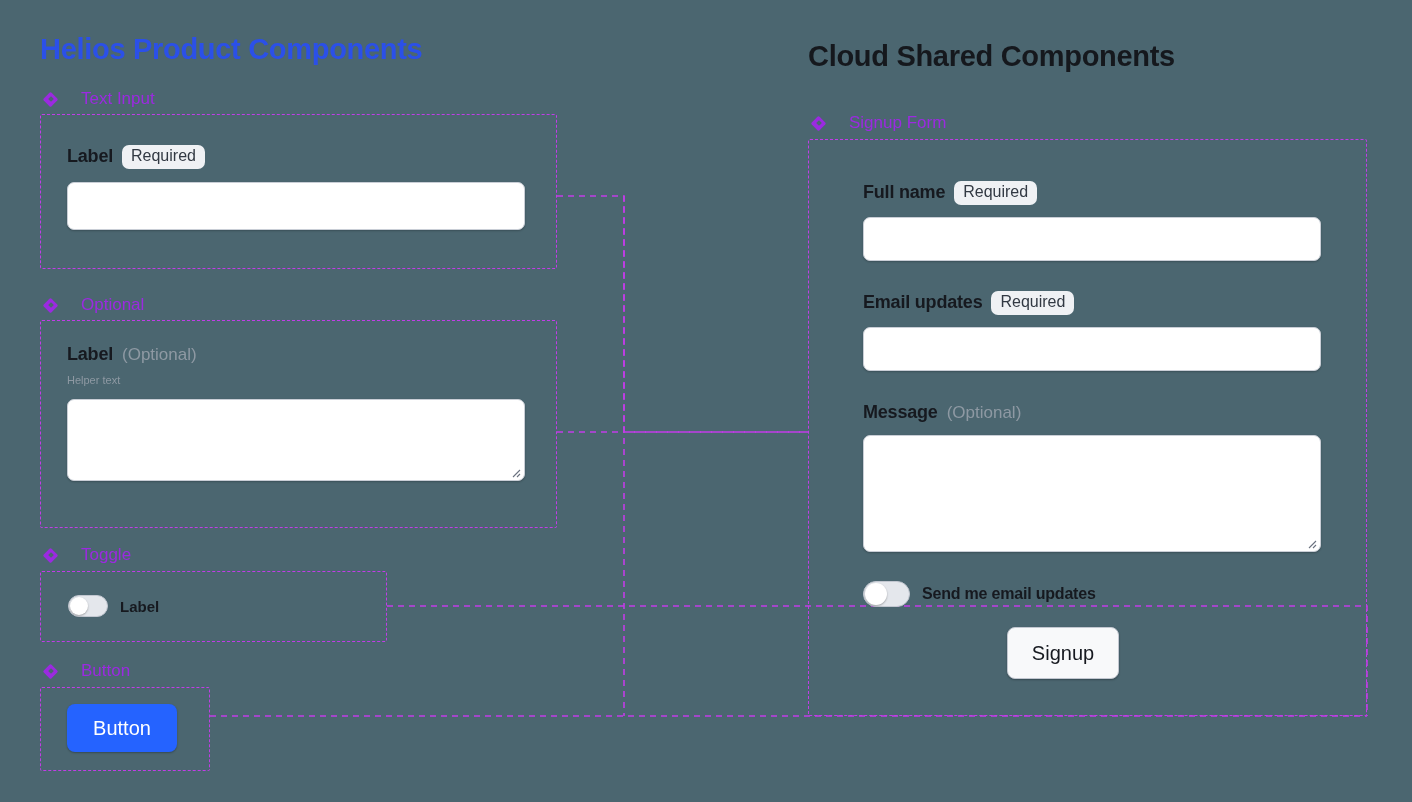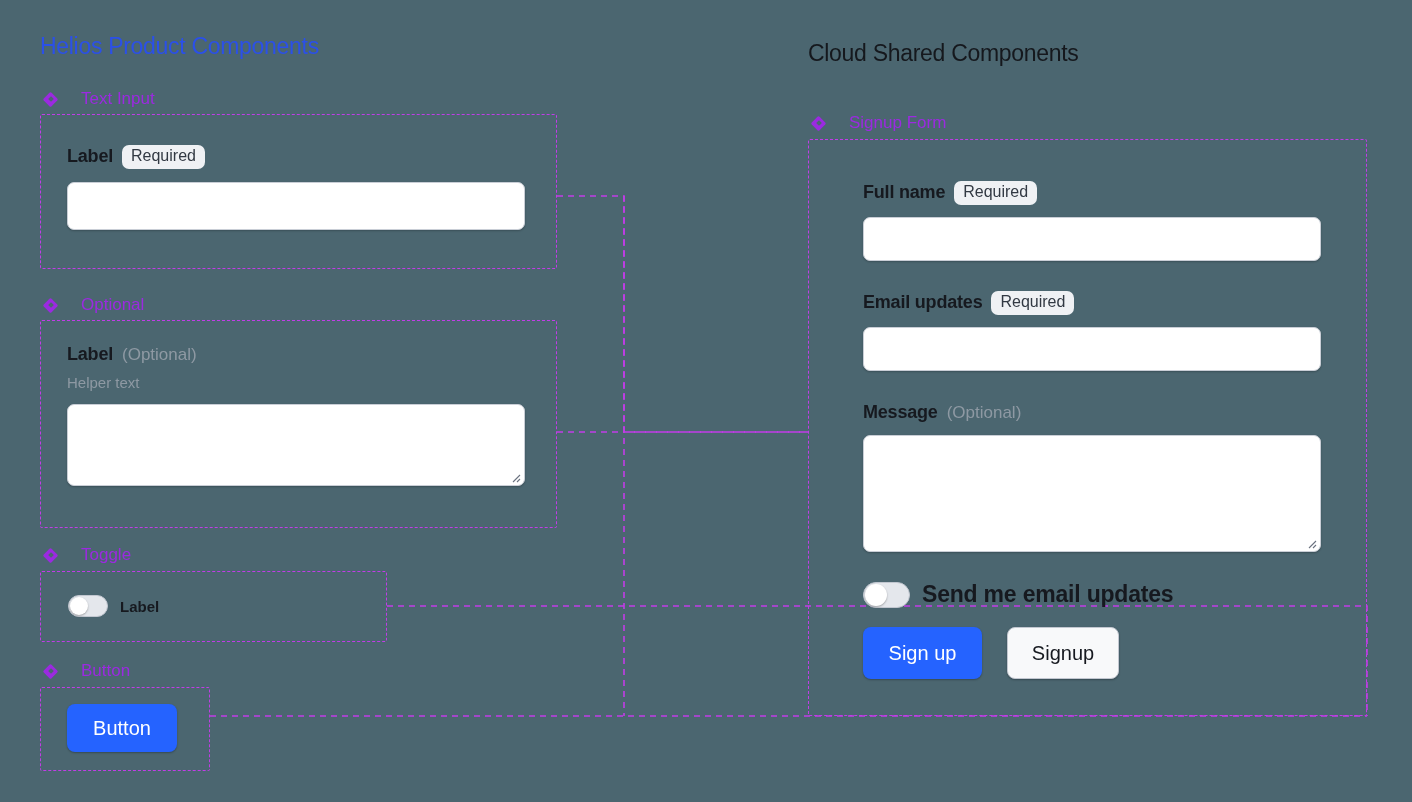--- a/index.html
+++ b/index.html
@@ -28,22 +28,22 @@
     left: 0; top: 0;
     width: 1412px;
     height: 802px;
     pointer-events: none;
     z-index: 1;
   }
 
   
   .panel-title {
     position: absolute;
-    font-size: 23px;
-    font-weight: 400;
+    font-size: 29px;
+    font-weight: 700;
     letter-spacing: -0.3px;
     white-space: nowrap;
   }
   .panel-title.left  { left: 40px;  top: 33px; color: #2b50e8; }
   .panel-title.right { left: 808px; top: 40px; color: #15181d; }
 
   
   .sec-label {
     position: absolute;
     display: flex;
@@ -109,21 +109,21 @@
     border-radius: 7px;
     padding: 3px 9px 4px 9px;
     line-height: 1.05;
   }
   .opt-text {
     font-size: 17px;
     font-weight: 400;
     color: #8e99a3;
   }
   .helper-text {
-    font-size: 15px;
+    font-size: 11px;
     font-weight: 400;
     color: #8e99a3;
     margin-top: 9px;
   }
 
   .text-input {
     display: block;
     background: #ffffff;
     border: 1px solid #c9ced6;
     border-radius: 7px;
@@ -181,21 +181,21 @@
     box-shadow: 0 1px 2px rgba(0,0,0,0.3);
   }
   .toggle.big { width: 47px; height: 26px; border-radius: 13px; flex-basis: 47px; }
   .toggle.big .knob { width: 22px; height: 22px; }
   .toggle-label {
     font-size: 15px;
     font-weight: 700;
     color: #16191f;
   }
   .toggle-label.lg {
-    font-size: 23px;
+    font-size: 16px;
     letter-spacing: -0.2px;
   }
 
   
   .btn {
     font-family: "Liberation Sans", sans-serif;
     border-radius: 8px;
     cursor: pointer;
     white-space: nowrap;
     border: 1px solid transparent;
@@ -338,17 +338,16 @@
     </div>
   </div>
 
   <div class="abs toggle-row" style="left:863px; top:581px; z-index:4;">
     <div class="toggle big">
       <span class="knob"></span>
     </div>
     <span class="toggle-label lg">Send me email updates</span>
   </div>
 
-  <button class="btn btn-primary abs" style="left:863px; top:627px; width:119px; height:52px; z-index:4;">Sign up</button>
 
   <button class="btn btn-secondary abs" style="left:1007px; top:627px; width:112px; height:52px; z-index:4;">Signup</button>
 
 </div>
 
 </body></html>

